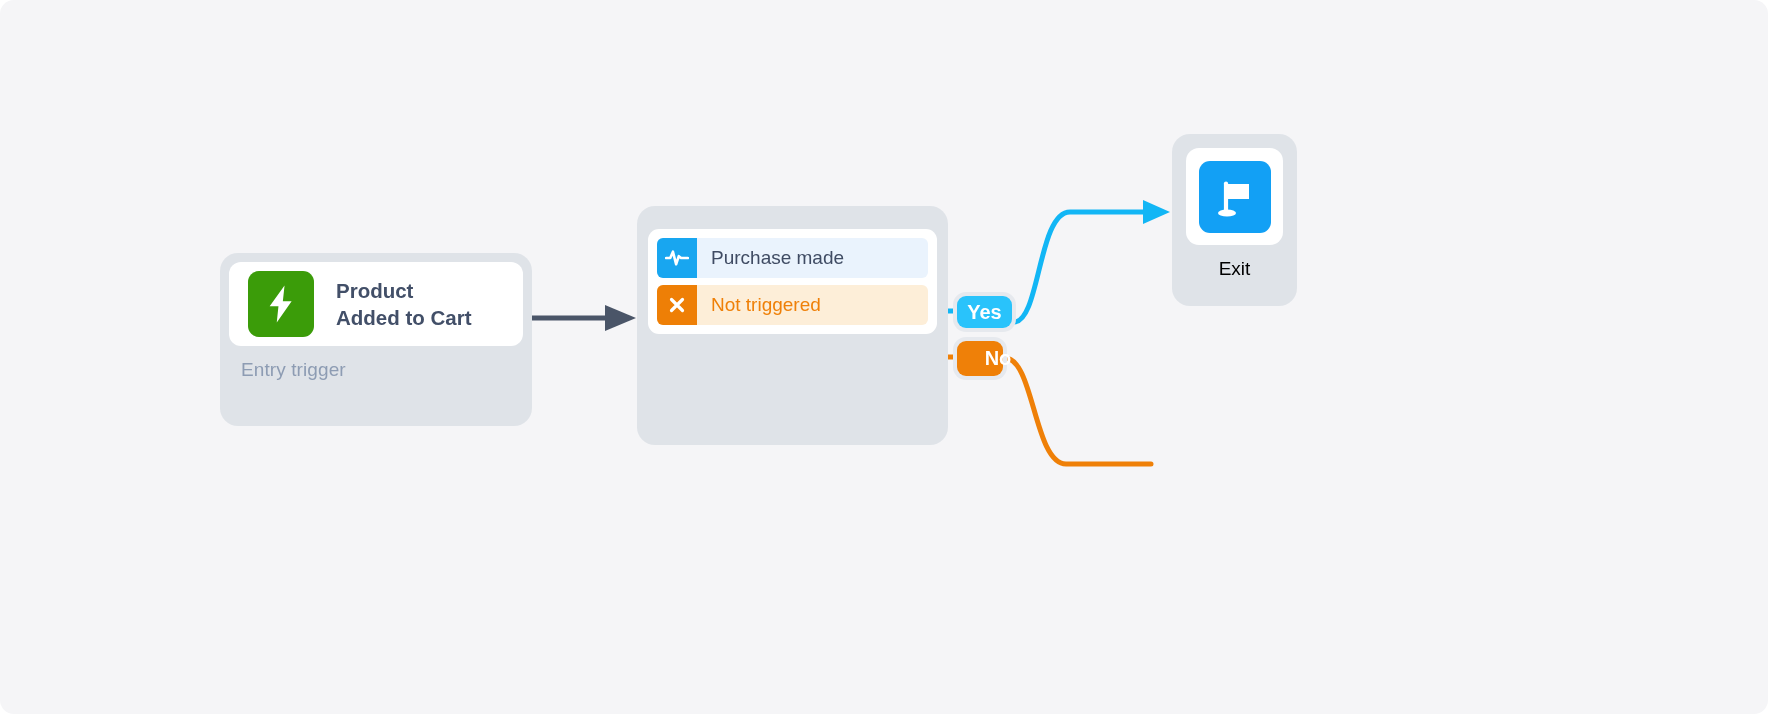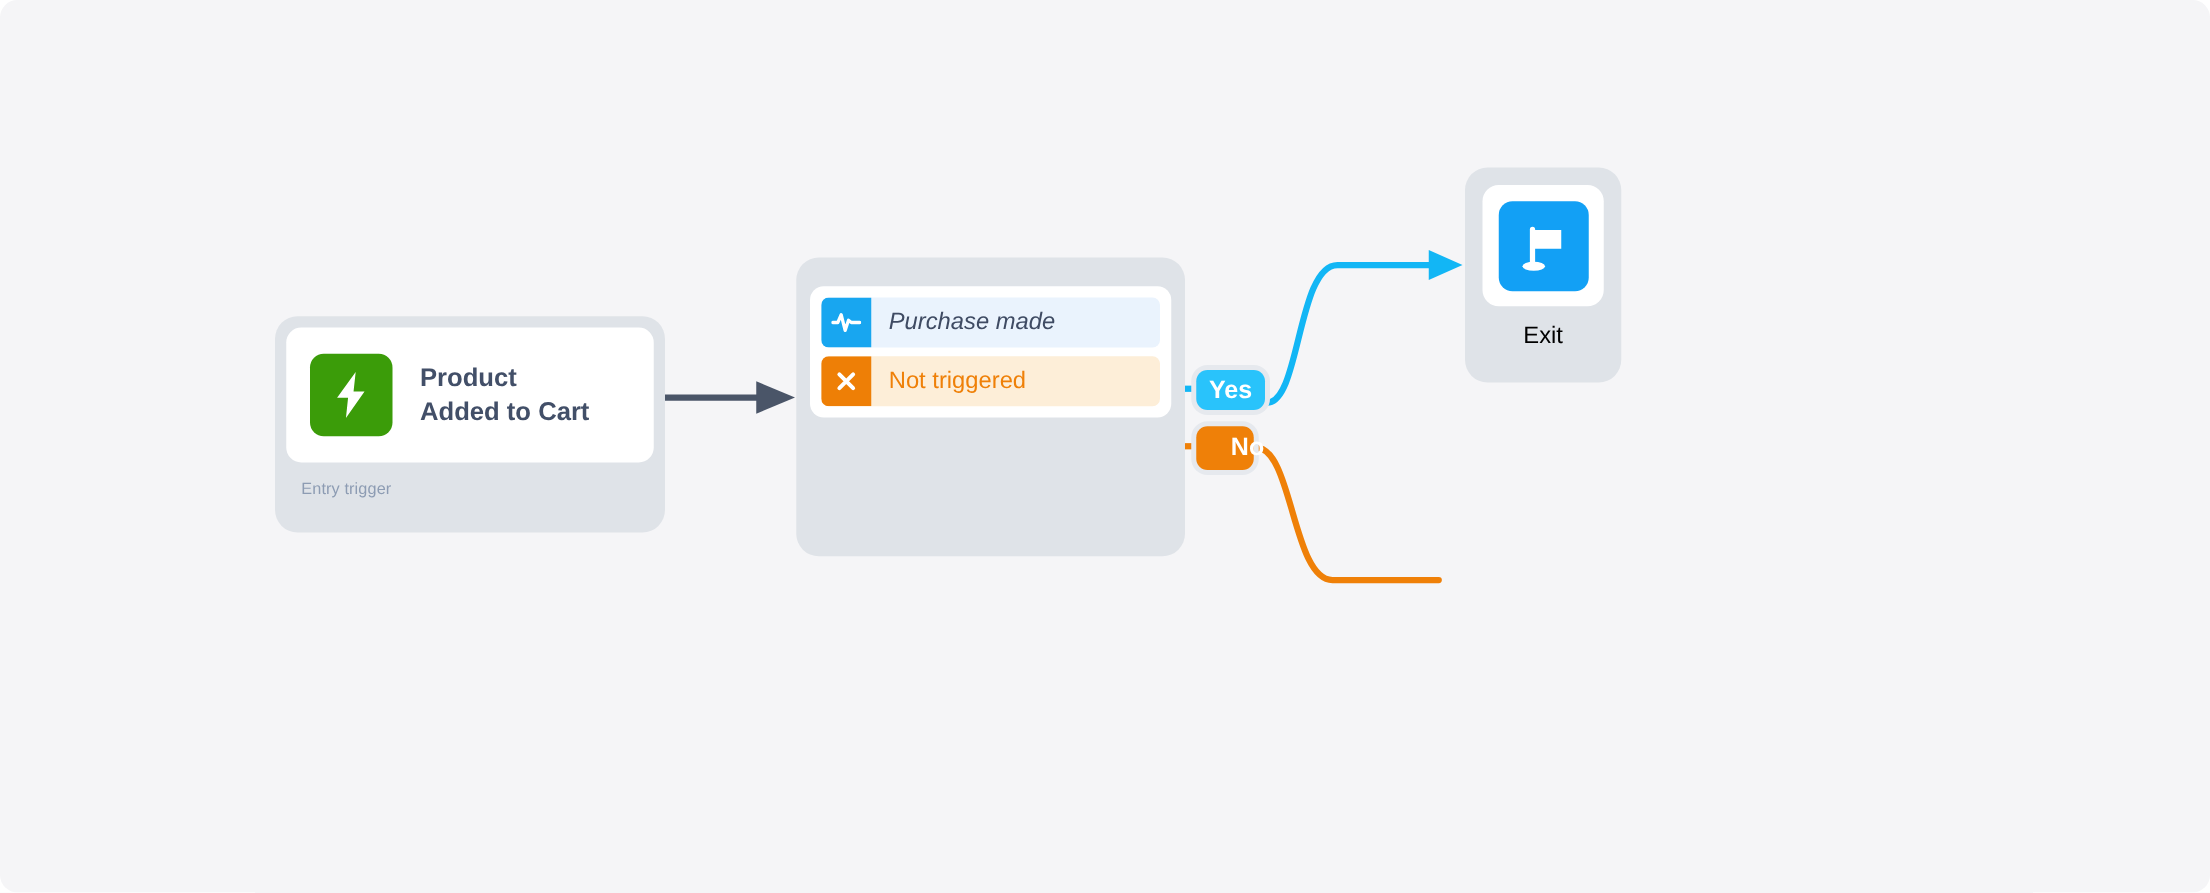--- a/index.html
+++ b/index.html
@@ -30,21 +30,21 @@
   #entry-node {
     left: 220px;
     top: 253px;
     width: 312px;
     height: 173px;
     padding: 9px;
   }
   #entry-card {
     background: #ffffff;
     border-radius: 12px;
-    height: 108px;
+    height: 84px;
     display: flex;
     align-items: center;
     padding-left: 19px;
     box-sizing: border-box;
   }
   .trigger-icon {
     width: 66px;
     height: 66px;
     border-radius: 11px;
     background: #3b9c09;
@@ -56,21 +56,21 @@
   .trigger-icon svg { display: block; }
   #entry-title {
     margin-left: 22px;
     font-size: 20.5px;
     font-weight: bold;
     color: #424f68;
     line-height: 1.32;
     white-space: pre-line;
   }
   .node-footer {
-    font-size: 13px;
+    font-size: 19px;
     color: #8d9cb3;
     padding-left: 12px;
     padding-top: 13px;
     letter-spacing: .1px;
   }
 
   
   #wait-node {
     left: 637px;
     top: 206px;
@@ -101,21 +101,21 @@
     box-sizing: border-box;
   }
   .branch-row {
     display: flex;
     align-items: center;
     height: 40px;
     border-radius: 6px;
     overflow: hidden;
   }
   .branch-row + .branch-row { margin-top: 7px; }
-  .branch-row.yes  { background: #eaf3fd; font-style: italic; }
+  .branch-row.yes  { background: #eaf3fd; }
   .branch-row.no   { background: #fdeed8; }
   .branch-badge {
     width: 40px;
     height: 40px;
     flex: 0 0 auto;
     display: flex;
     align-items: center;
     justify-content: center;
   }
   .branch-badge.blue   { background: #18a6f0; }

